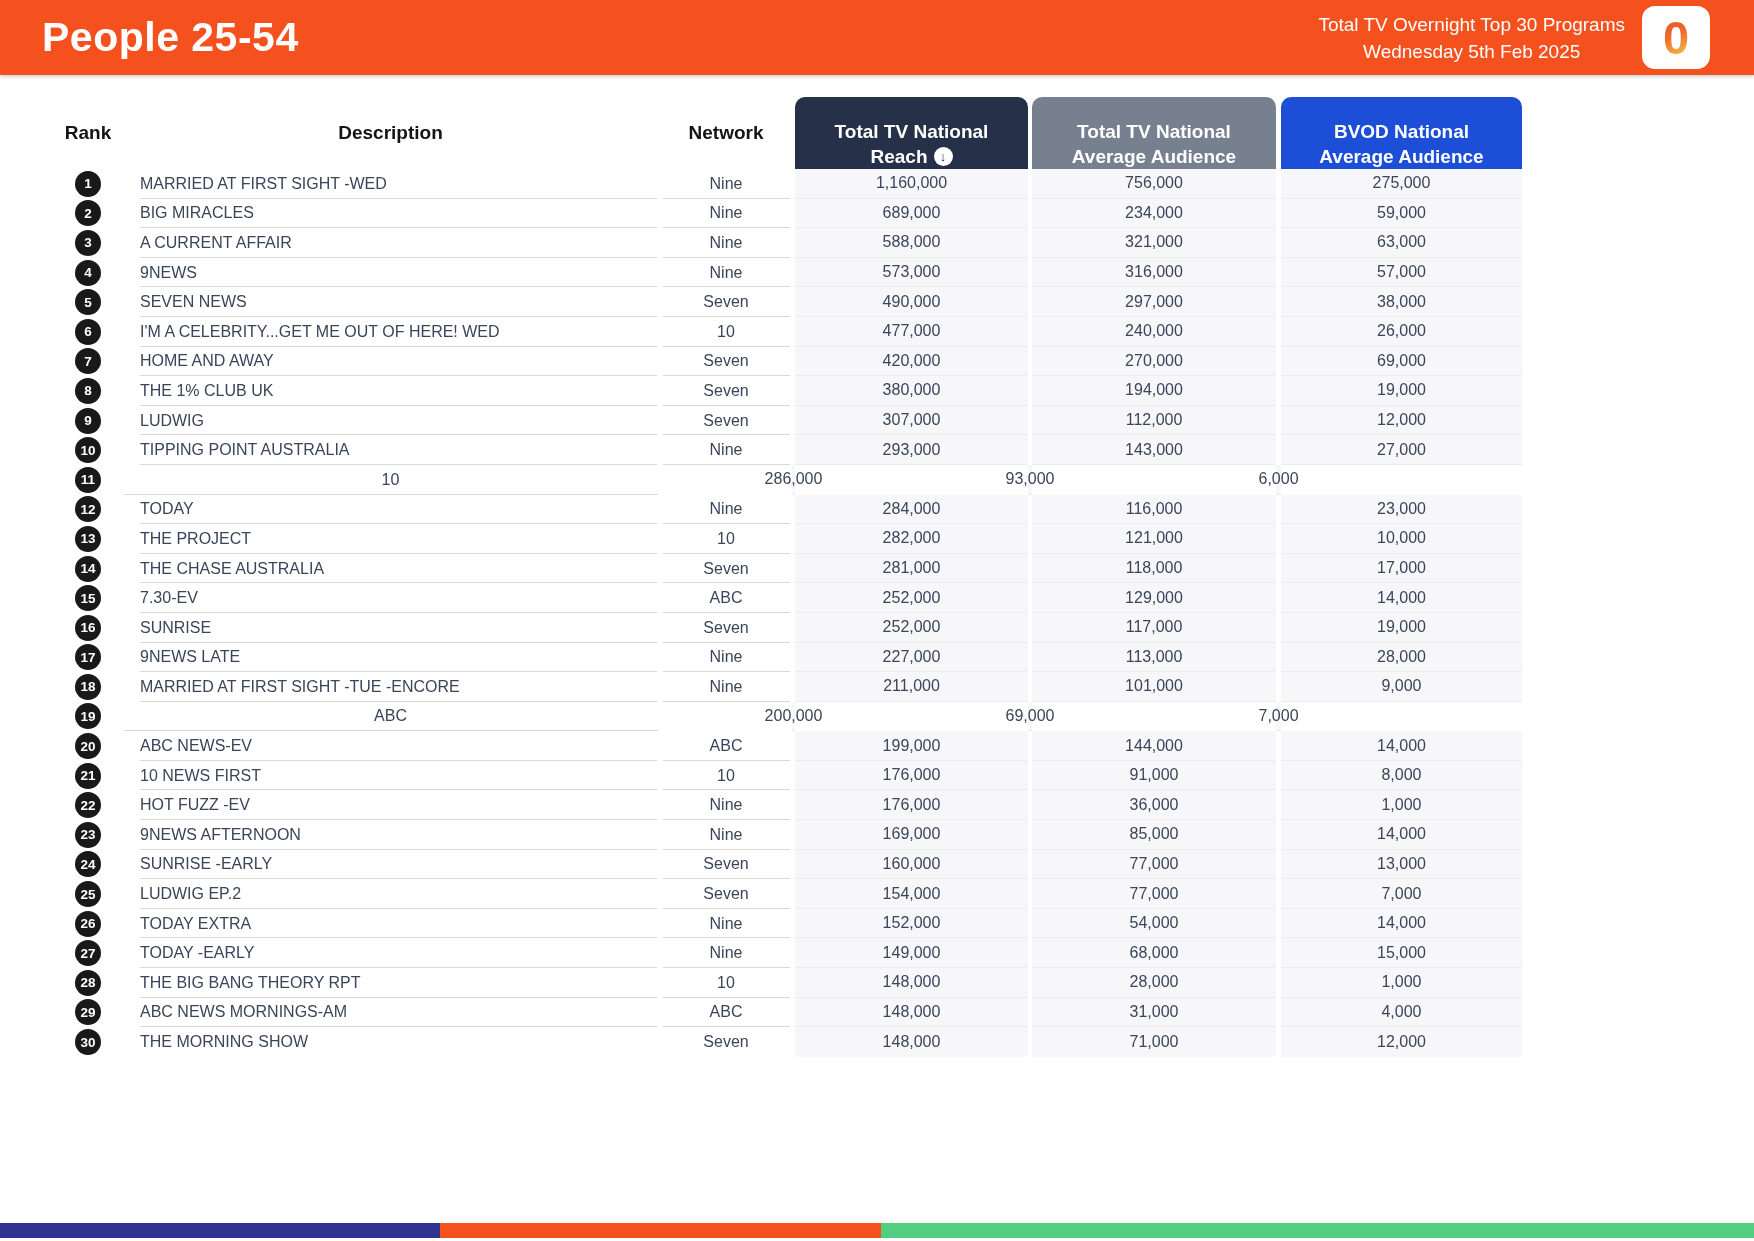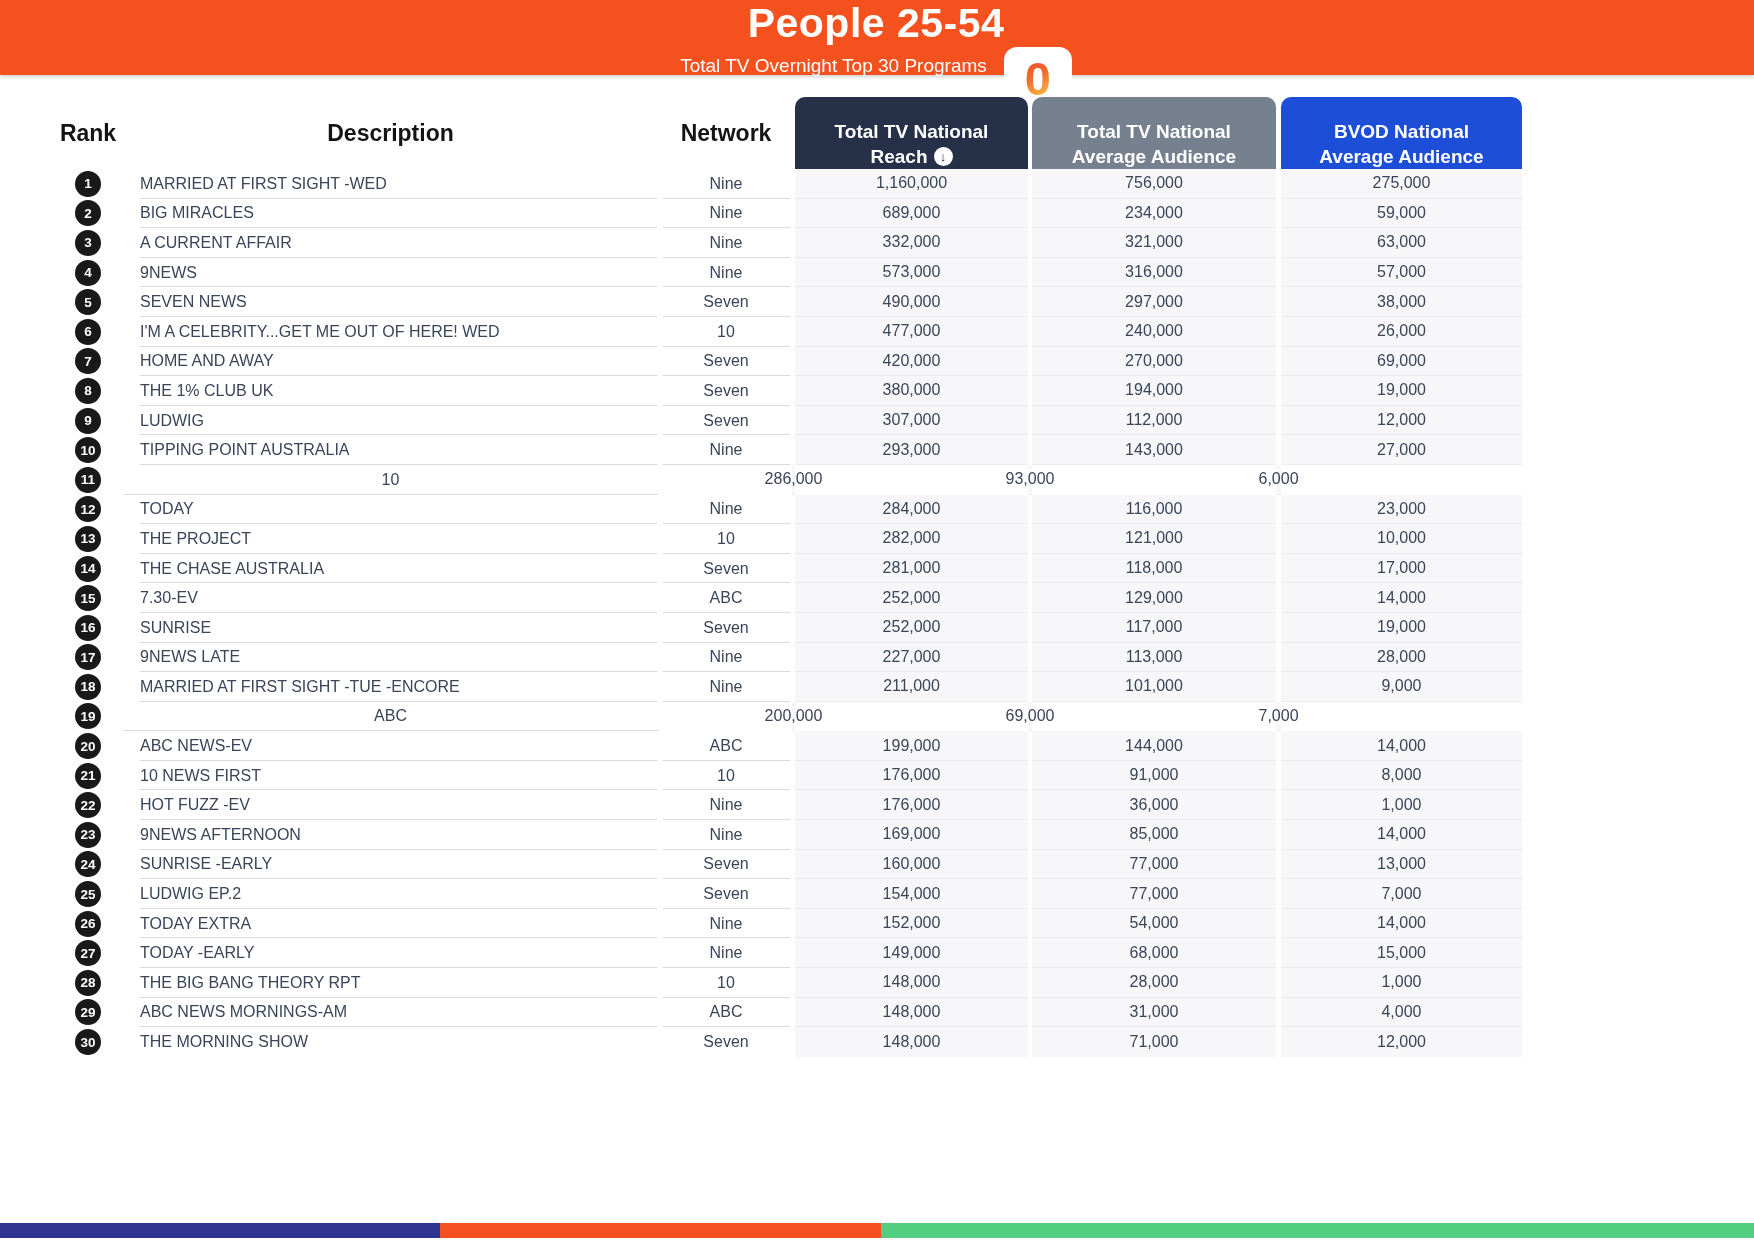--- a/index.html
+++ b/index.html
@@ -13,21 +13,20 @@
 
   
   .topbar {
     height:75px;
     background:#F4511E;
     display:flex;
     align-items:center;
     justify-content:space-between;
     padding:0 44px 0 42px;
     box-shadow:0 2px 3px rgba(0,0,0,0.18);
-    flex-direction:column;
   }
   .page-title {
     color:#fff;
     font-size:41px;
     font-weight:bold;
     letter-spacing:0.5px;
   }
   .topbar-right { display:flex; align-items:center; gap:17px; }
   .subtitle {
     text-align:center;
@@ -55,21 +54,21 @@
 
   
   .table-wrap { position:absolute; left:55px; top:97px; width:1467px; }
   .grid-row {
     display:grid;
     grid-template-columns:66px 539px 132px 3px 233px 4px 244px 5px 241px;
   }
   .thead { height:72px; }
   .th {
     display:flex; align-items:center; justify-content:center;
-    font-size:23px; font-weight:bold; color:#141414;
+    font-size:19px; font-weight:bold; color:#141414;
   }
   .th-box {
     border-radius:10px 10px 0 0;
     color:#fff; font-size:19px; font-weight:bold;
     display:flex; flex-direction:column;
     align-items:center; justify-content:flex-end;
     line-height:25px; text-align:center;
     cursor:pointer;
   }
   .box-reach { background:#263149; }
@@ -190,21 +189,21 @@
         <div class="colgap"></div>
         <div class="td td-value">59,000</div>
       </div>
       <div class="tr grid-row">
         <div class="td td-rank">
           <span class="rank-badge">3</span>
         </div>
         <div class="td td-desc">A CURRENT AFFAIR</div>
         <div class="td td-network">Nine</div>
         <div class="colgap"></div>
-        <div class="td td-value">332,000</div>
+        <div class="td td-value">588,000</div>
         <div class="colgap"></div>
         <div class="td td-value">321,000</div>
         <div class="colgap"></div>
         <div class="td td-value">63,000</div>
       </div>
       <div class="tr grid-row">
         <div class="td td-rank">
           <span class="rank-badge">4</span>
         </div>
         <div class="td td-desc">9NEWS</div>

